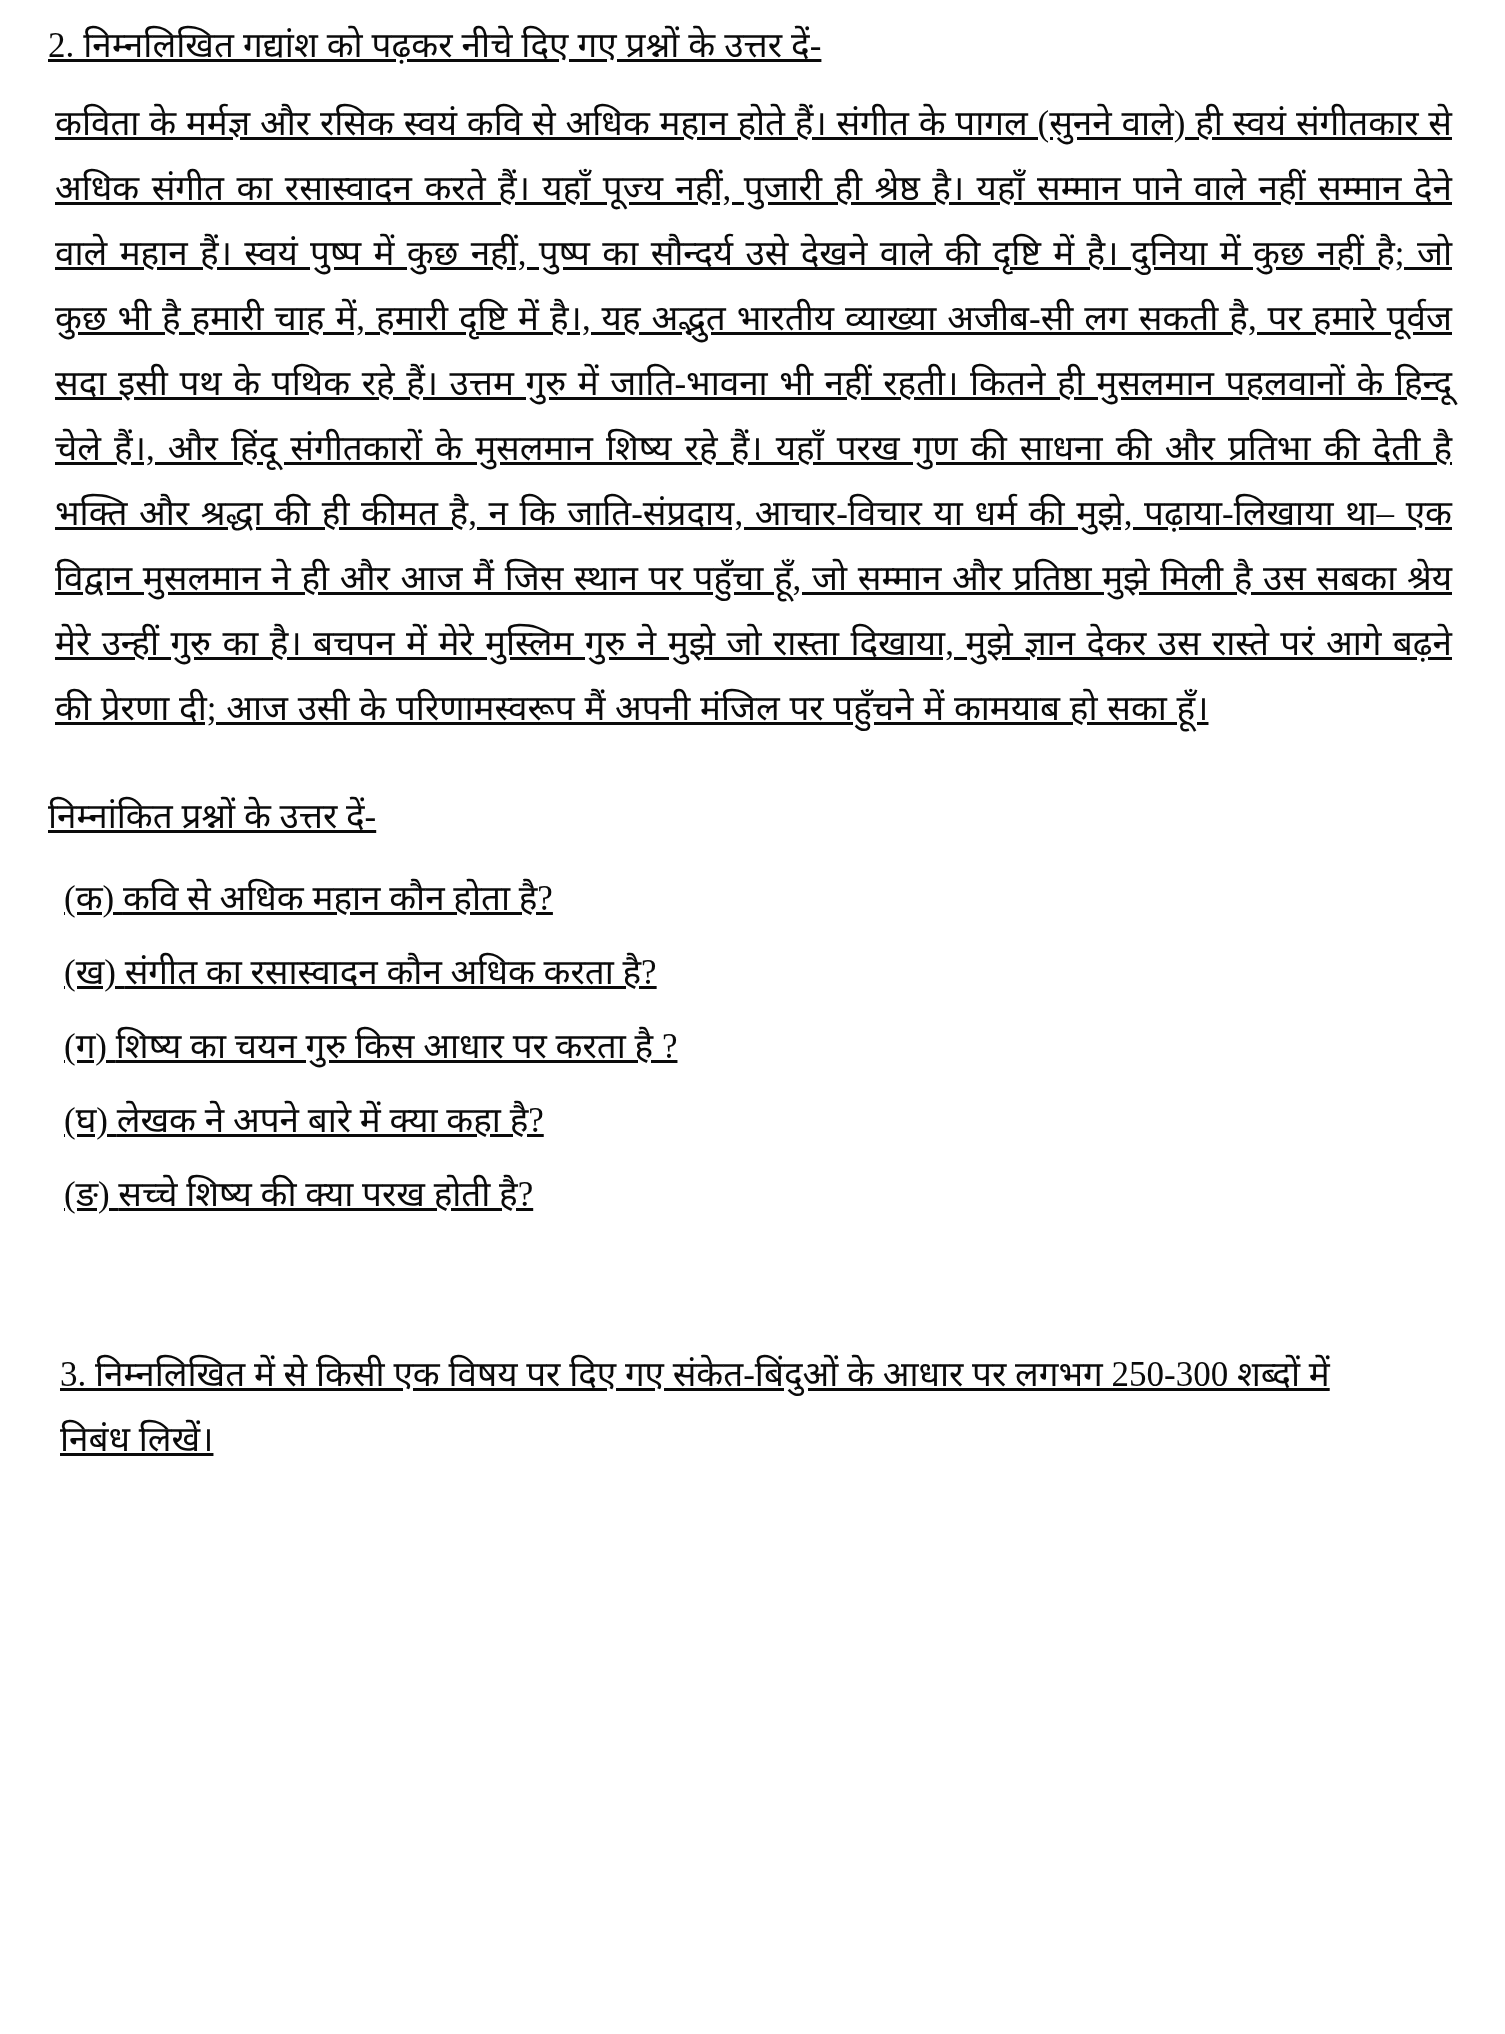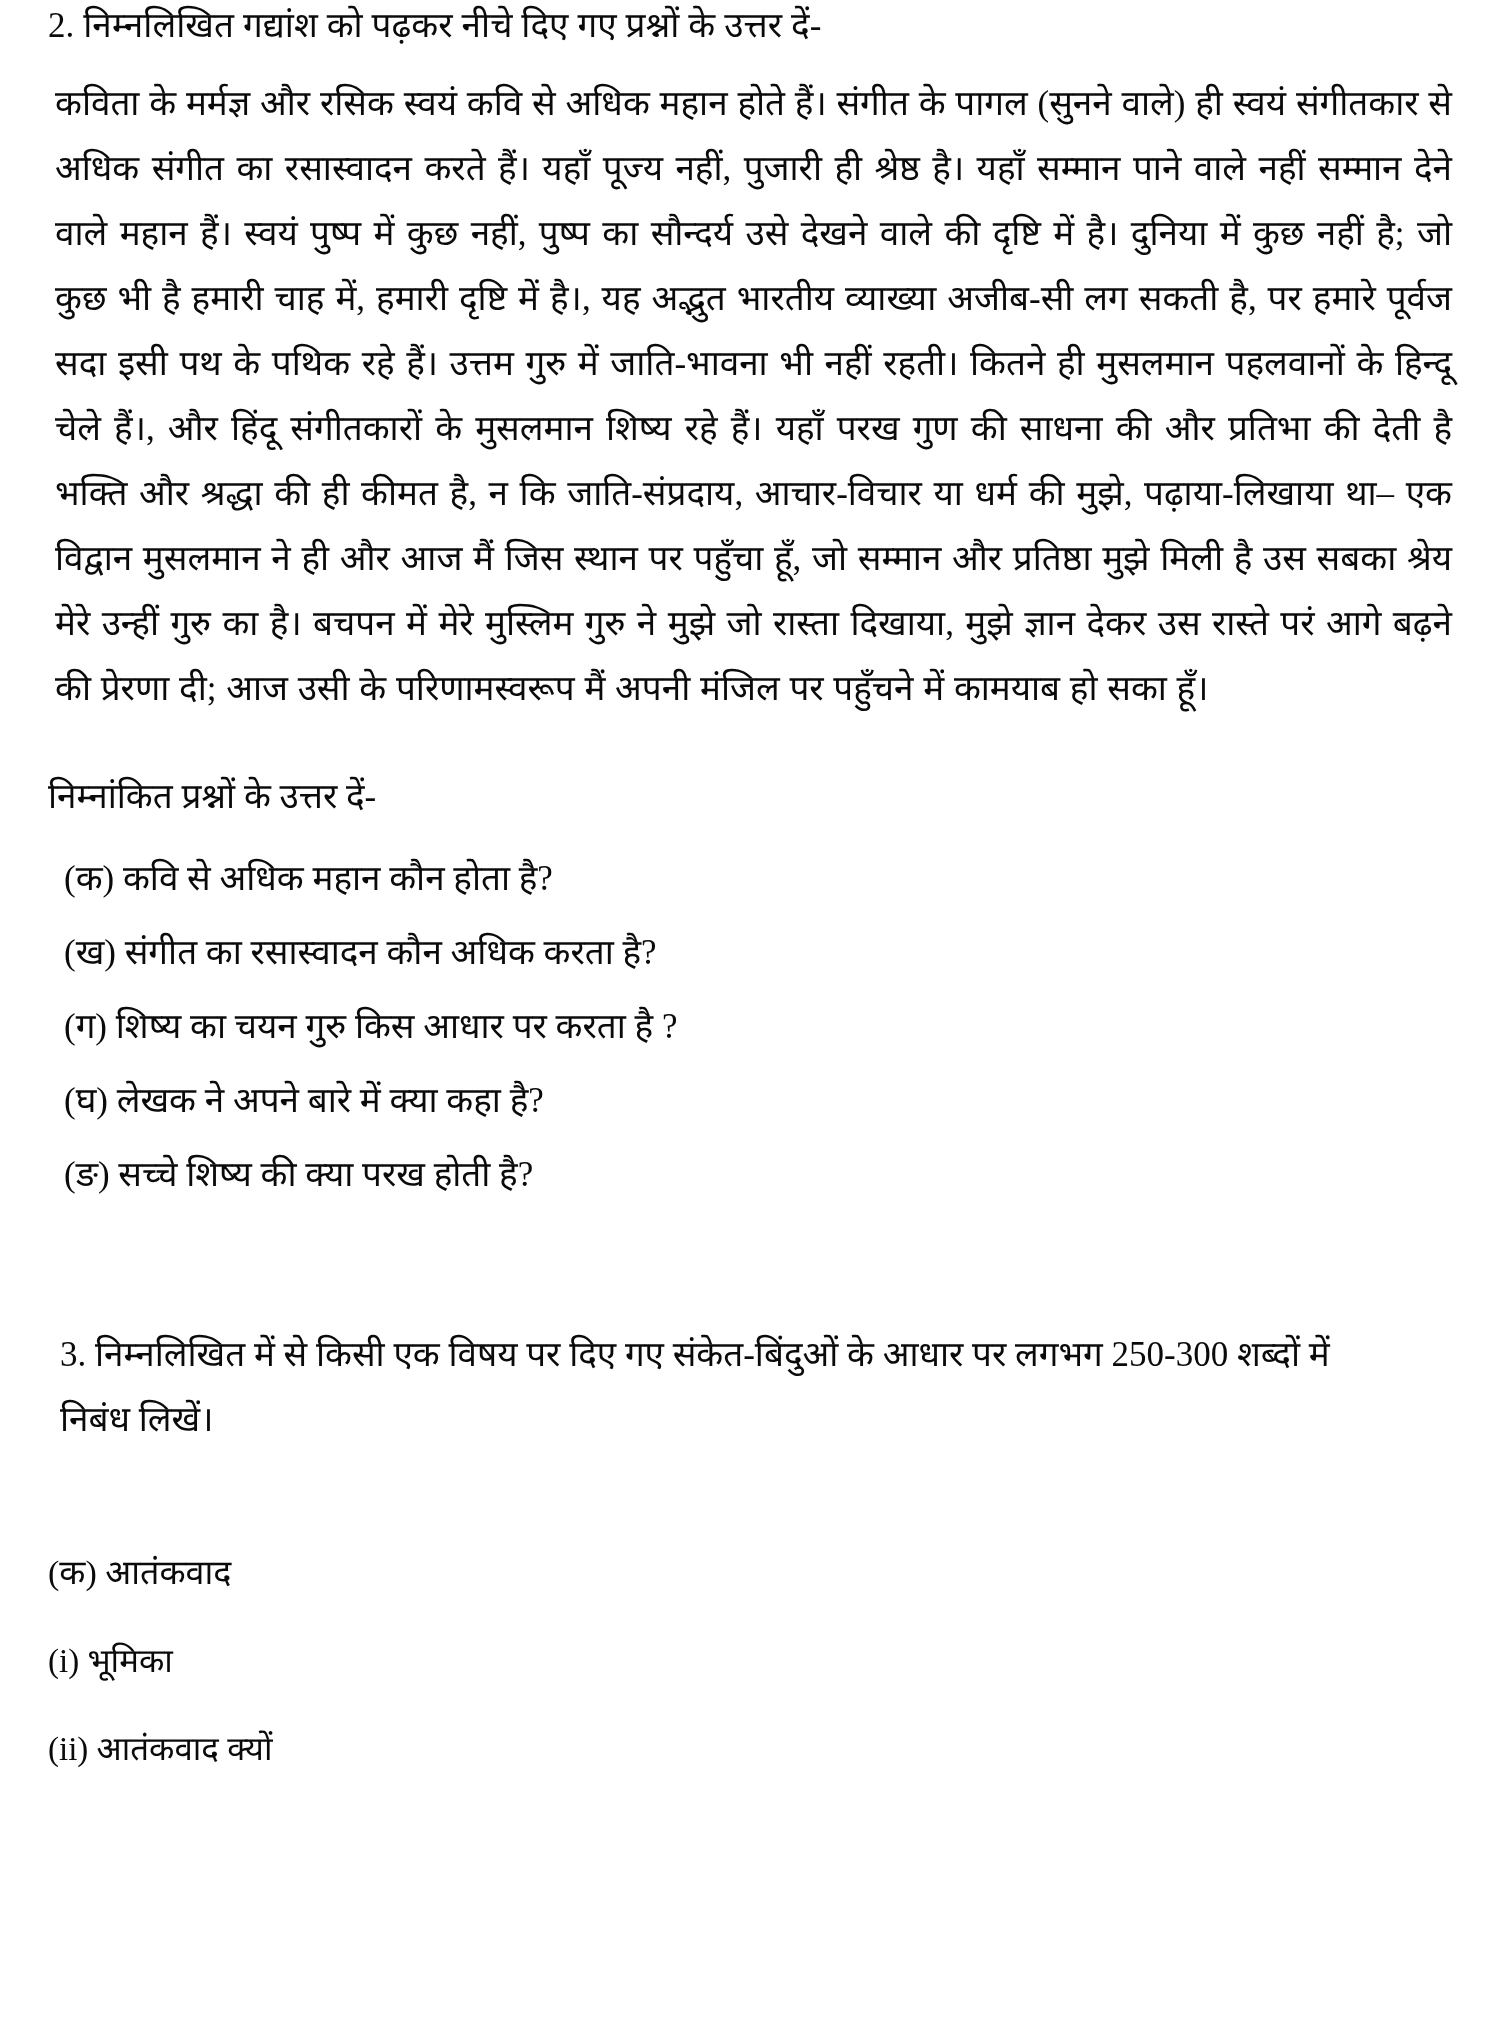--- a/index.html
+++ b/index.html
@@ -13,23 +13,24 @@
     min-height: 2034px;
     font-family: "Liberation Serif", "DejaVu Serif", serif;
     color: #0a0a0a;
     -webkit-font-smoothing: antialiased;
   }
   .page {
     position: relative;
     width: 1505px;
     min-height: 2034px;
     box-sizing: border-box;
-    padding: 2px 46px 0 48px;
+    padding: 22px 46px 0 48px;
     background: #ffffff;
     overflow: hidden;
+    text-decoration: underline;
   }
   
   .q-heading {
     font-size: 35px;
     line-height: 47px;
     margin: 0 0 22px 0;
     letter-spacing: 0.1px;
     text-align: left;
   }
   .passage {
@@ -120,28 +121,14 @@
       <span>सच्चे शिष्य की क्या परख होती है?</span>
     </li>
   </ul>
 
   <div class="gap-lg"></div>
 
   <p class="section3">3. निम्नलिखित में से किसी एक विषय पर दिए गए संकेत-बिंदुओं के आधार पर लगभग 250-300 शब्दों में निबंध लिखें।</p>
 
   <div class="gap-lg"></div>
 
-  <ul class="topic-list">
-    <li class="topic-main">
-      <span class="marker">(क) </span>
-      <span>आतंकवाद</span>
-    </li>
-    <li>
-      <span class="marker">(i) </span>
-      <span>भूमिका</span>
-    </li>
-    <li>
-      <span class="marker">(ii) </span>
-      <span>आतंकवाद क्यों</span>
-    </li>
-  </ul>
 
 </div>
 
 </body></html>

